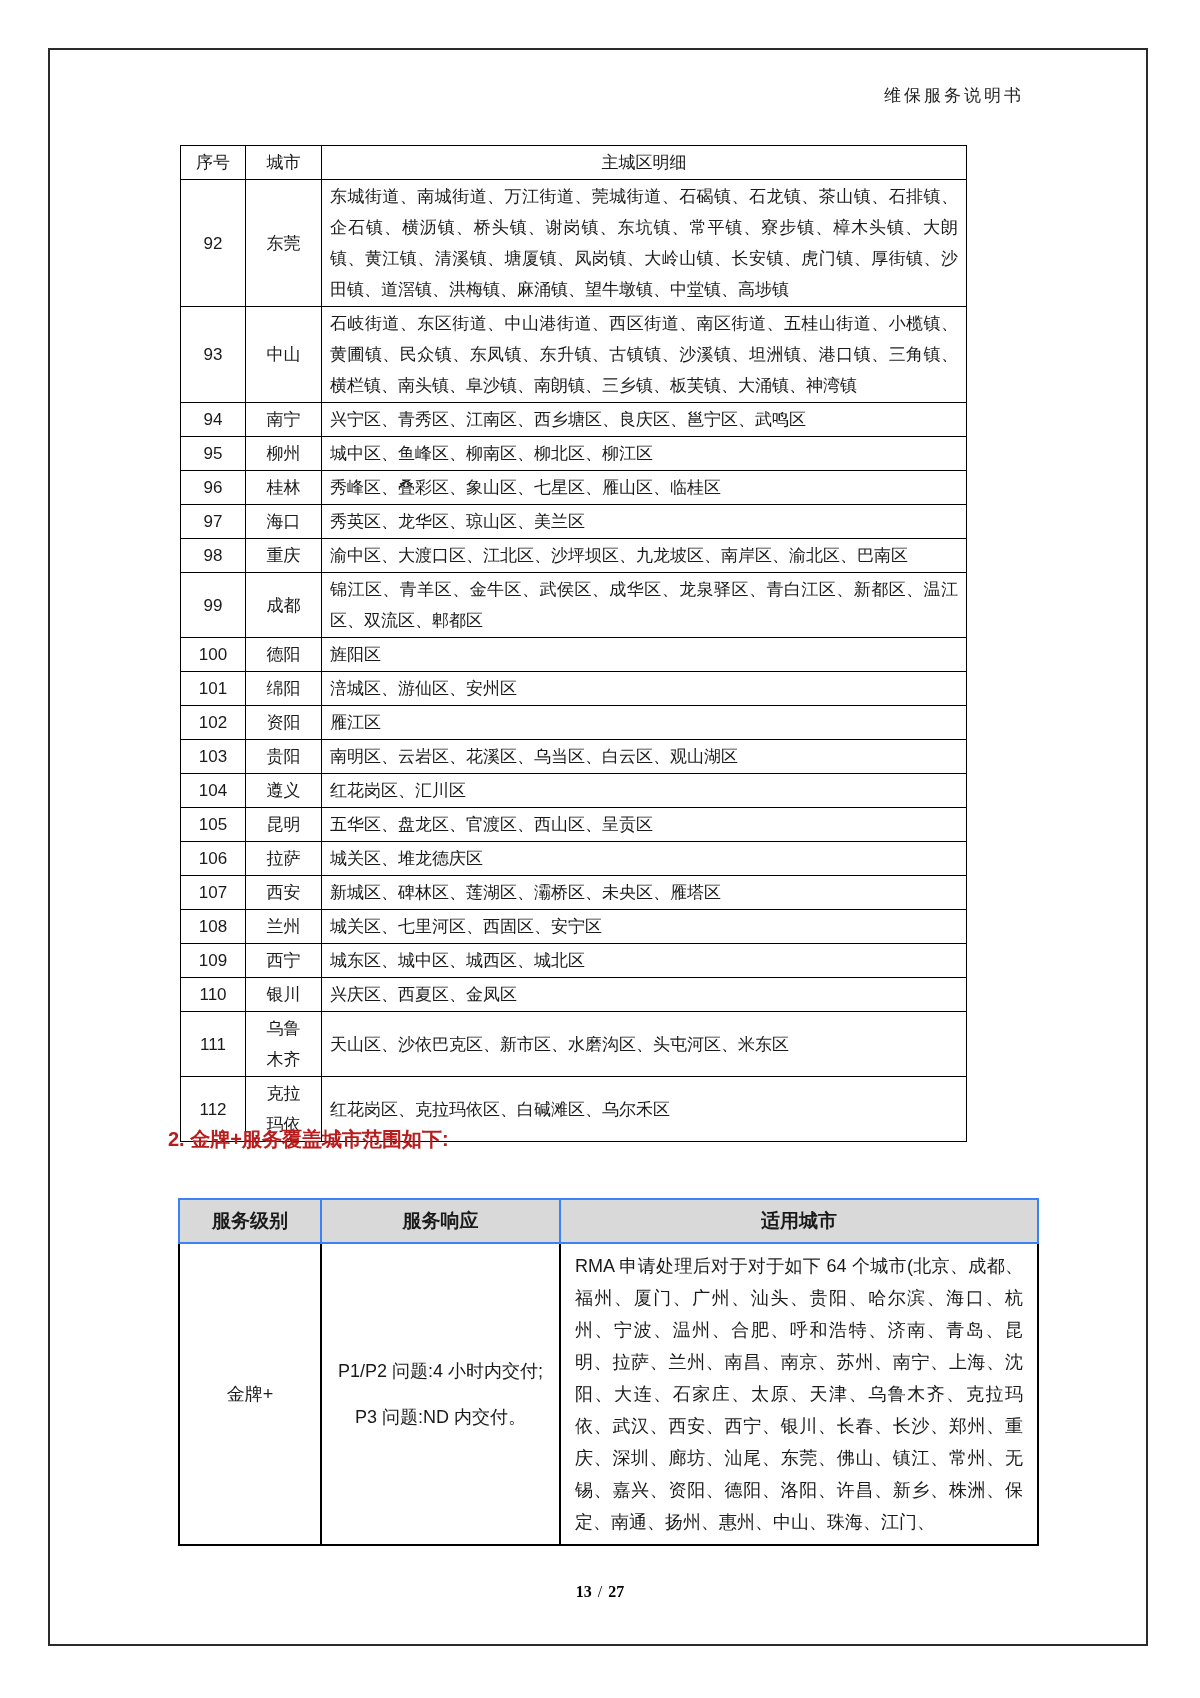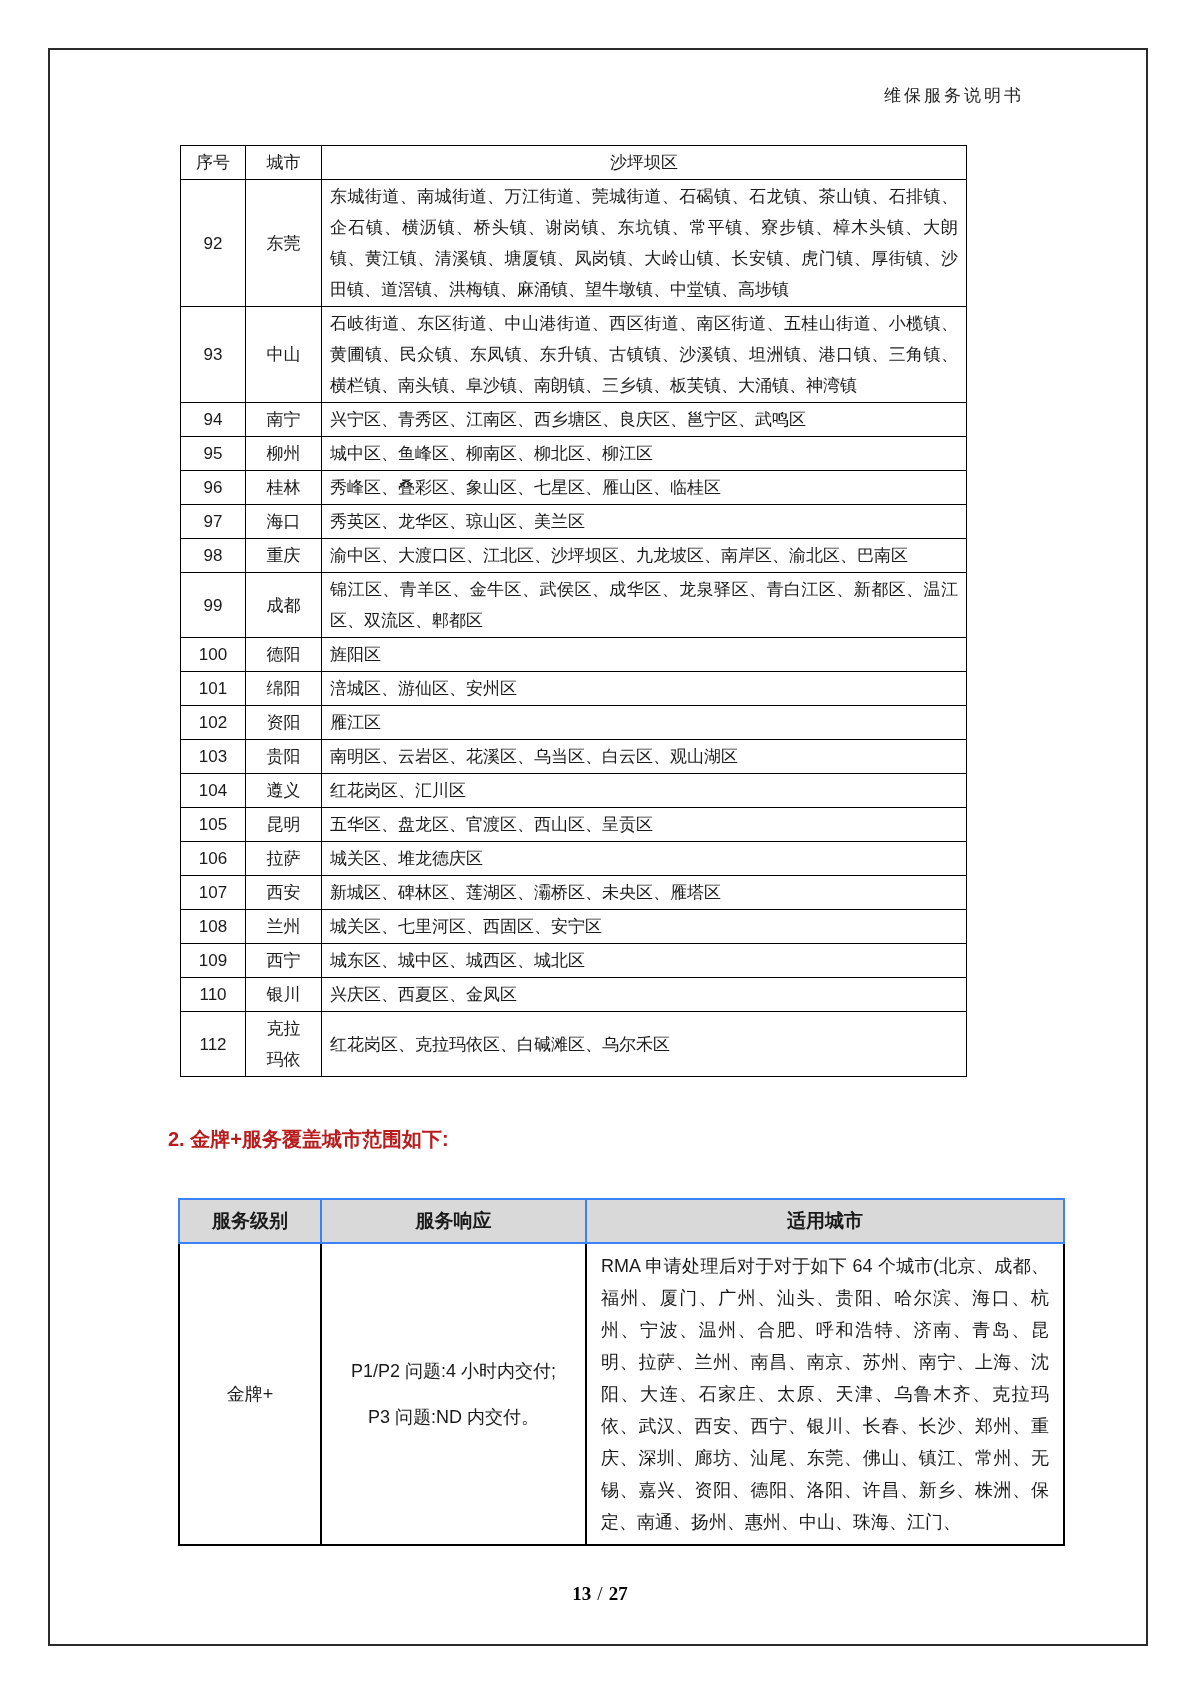--- a/index.html
+++ b/index.html
@@ -112,39 +112,39 @@
   }
   .table2 .body-row { height: 302px; }
   
   .doc-footer {
     position: absolute;
     left: 0;
     top: 1583px;
     width: 1200px;
     text-align: center;
     font-family: "Liberation Serif", serif;
-    font-size: 19px;
+    font-size: 16px;
     color: #000;
   }
   .doc-footer .pg-num { font-weight: bold; }
   .doc-footer .pg-sep { font-weight: normal; padding: 0 6px; }
 </style>
 </head>
 <body>
 
 <div class="page-border"></div>
 
 <div class="doc-header">维保服务说明书</div>
 
 <table class="table1">
   <thead>
     <tr>
       <th class="cell-no" style="width:65px">序号</th>
       <th class="cell-city" style="width:76px">城市</th>
-      <th class="cell-detail" style="text-align:center">沙坪坝区</th>
+      <th class="cell-detail" style="text-align:center">主城区明细</th>
     </tr>
   </thead>
   <tbody id="table1-body">
       <tr>
         <td class="cell-no">92</td>
         <td class="cell-city">东莞</td>
         <td class="cell-detail">东城街道、南城街道、万江街道、莞城街道、石碣镇、石龙镇、茶山镇、石排镇、企石镇、横沥镇、桥头镇、谢岗镇、东坑镇、常平镇、寮步镇、樟木头镇、大朗镇、黄江镇、清溪镇、塘厦镇、凤岗镇、大岭山镇、长安镇、虎门镇、厚街镇、沙田镇、道滘镇、洪梅镇、麻涌镇、望牛墩镇、中堂镇、高埗镇</td>
       </tr>
       <tr>
         <td class="cell-no">93</td>
@@ -228,36 +228,41 @@
       </tr>
       <tr>
         <td class="cell-no">109</td>
         <td class="cell-city">西宁</td>
         <td class="cell-detail">城东区、城中区、城西区、城北区</td>
       </tr>
       <tr>
         <td class="cell-no">110</td>
         <td class="cell-city">银川</td>
         <td class="cell-detail">兴庆区、西夏区、金凤区</td>
+      </tr>
+      <tr>
+        <td class="cell-no">111</td>
+        <td class="cell-city">乌鲁木齐</td>
+        <td class="cell-detail">天山区、沙依巴克区、新市区、水磨沟区、头屯河区、米东区</td>
       </tr>
       <tr>
         <td class="cell-no">112</td>
         <td class="cell-city">克拉玛依</td>
         <td class="cell-detail">红花岗区、克拉玛依区、白碱滩区、乌尔禾区</td>
       </tr>
     </tbody>
 </table>
 
 <div class="section-heading">2. 金牌+服务覆盖城市范围如下:</div>
 
 <table class="table2">
   <thead>
     <tr>
       <th style="width:142px">服务级别</th>
-      <th style="width:265px">服务响应</th>
+      <th style="width:239px">服务响应</th>
       <th style="width:478px">适用城市</th>
     </tr>
   </thead>
   <tbody>
     <tr class="body-row">
       <td class="cell-level">金牌+</td>
       <td class="cell-response">
         <p class="resp-p1">P1/P2 问题:4 小时内交付;</p>
         <p class="resp-p2">P3 问题:ND 内交付。</p>
       </td>

